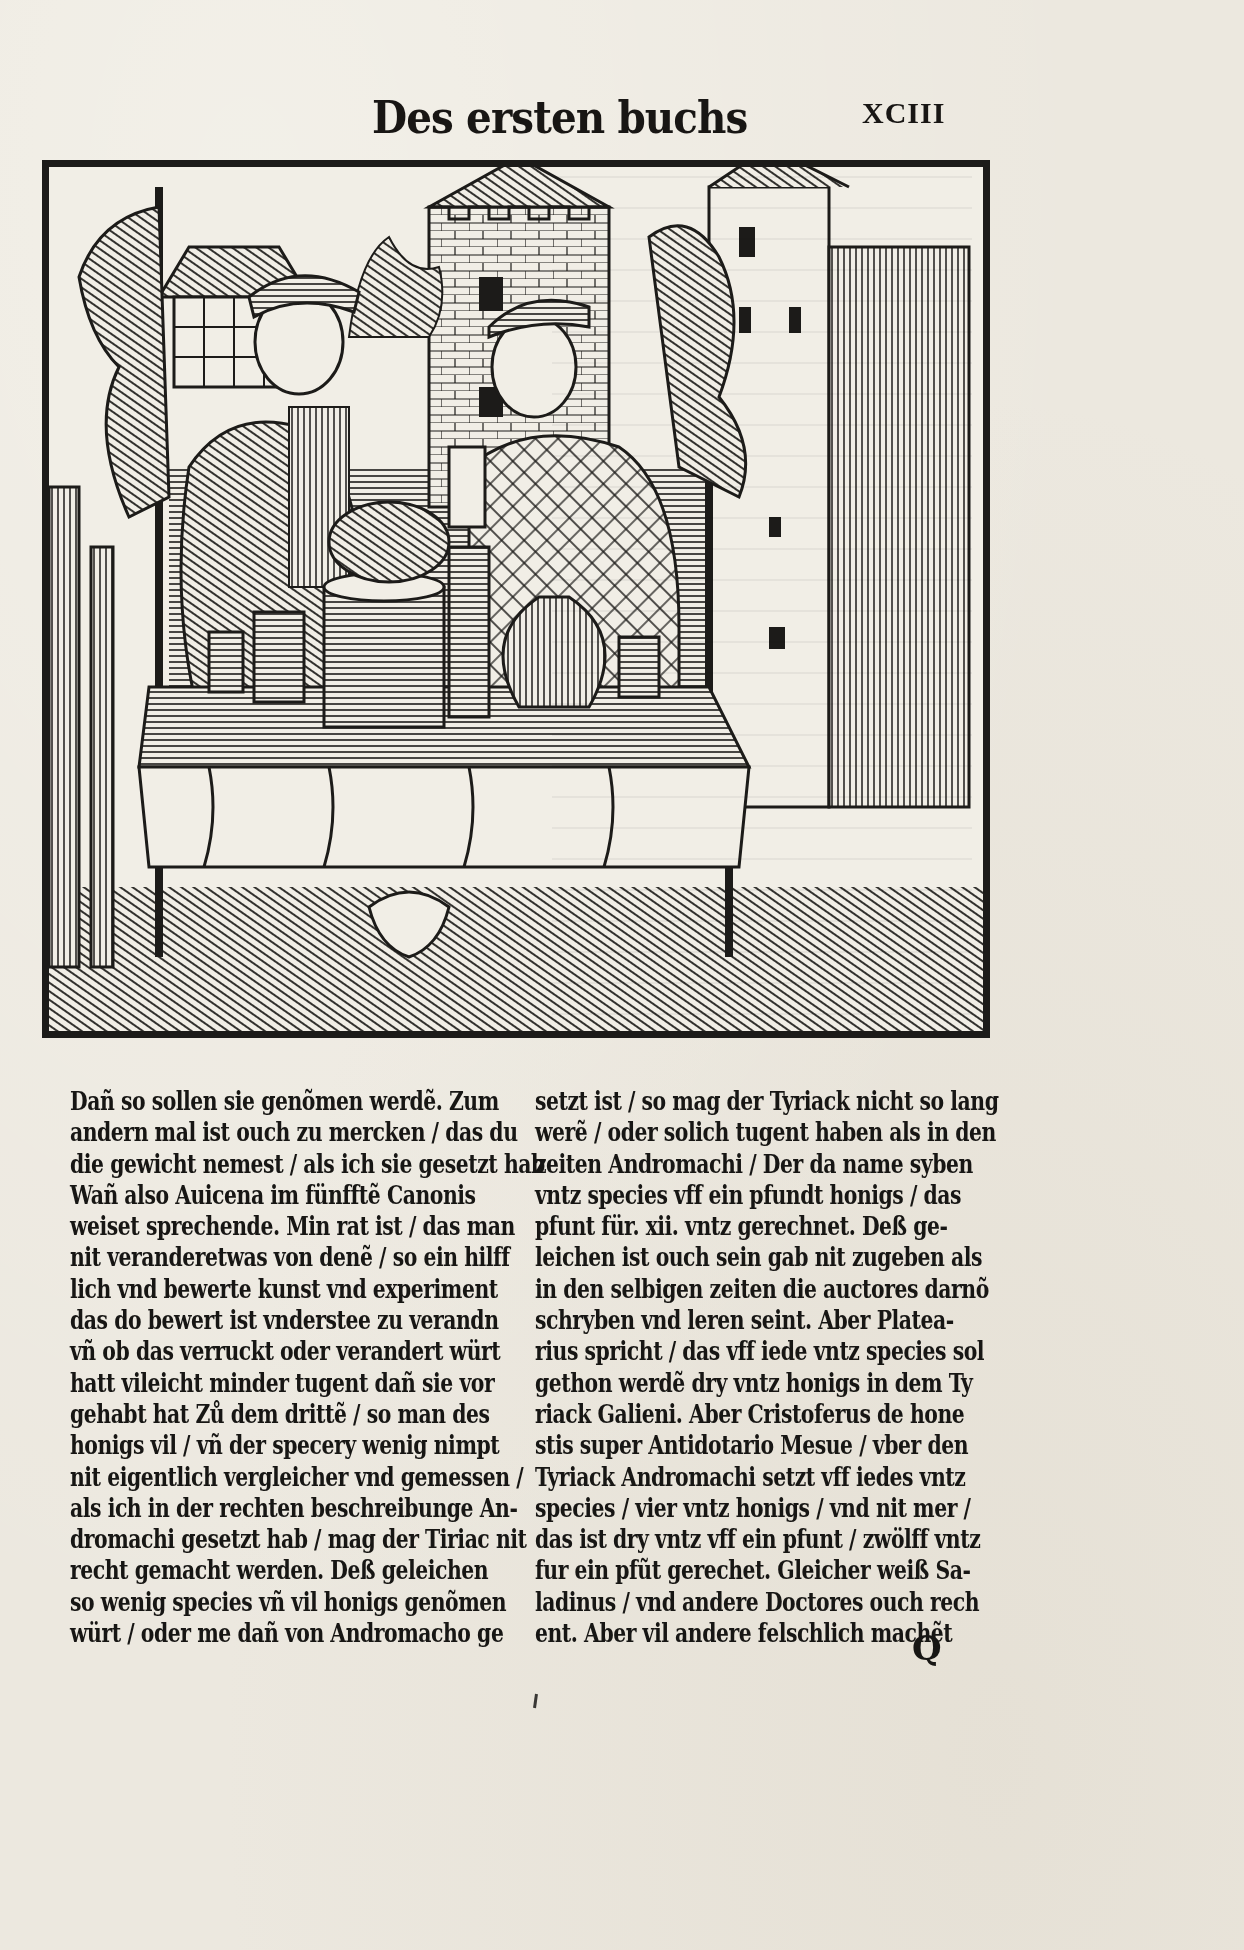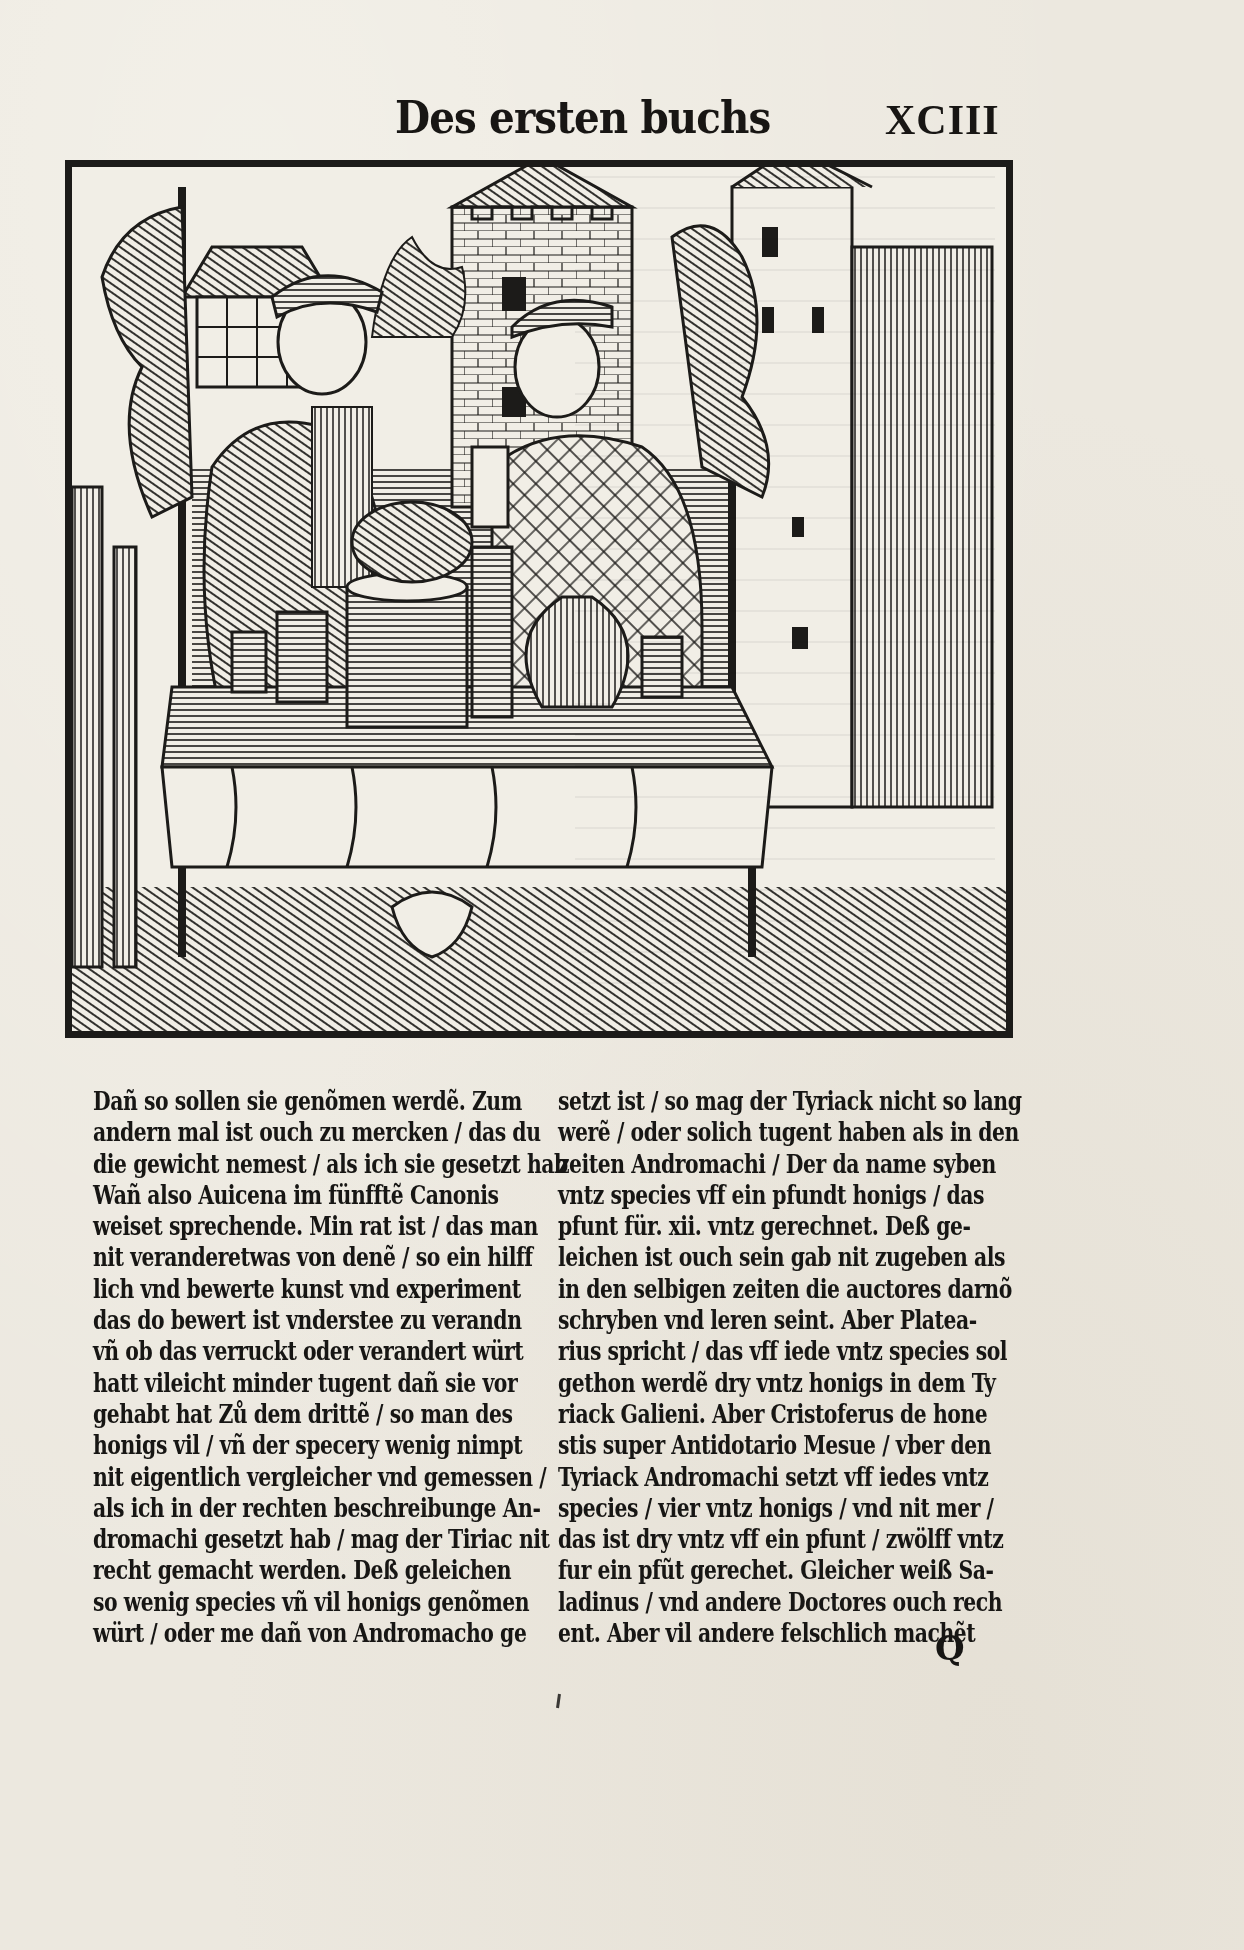--- a/index.html
+++ b/index.html
@@ -5,31 +5,31 @@
   html,body{margin:0;padding:0;}
   body{
     width:1244px;height:1950px;overflow:hidden;position:relative;
     background:#ece8df;
     background-image:
       radial-gradient(ellipse at 20% 10%, rgba(255,255,250,0.35), rgba(0,0,0,0) 60%),
       radial-gradient(ellipse at 80% 90%, rgba(200,190,170,0.18), rgba(0,0,0,0) 55%);
     font-family:"DejaVu Serif", serif;
     color:#1b1a18;
   }
-  .page{position:absolute;inset:0;margin-left:23px;}
+  .page{position:absolute;inset:0;}
   .running-head{
     position:absolute;top:92px;left:372px;
     font-family:"DejaVu Serif", serif;font-weight:bold;
     font-size:44px;letter-spacing:-1px;color:#181614;
     transform:scaleX(0.92);transform-origin:left center;
   }
   .folio{
     position:absolute;top:96px;left:862px;
     font-family:"Liberation Serif", serif;font-weight:bold;
-    font-size:42px;letter-spacing:1px;color:#181614;
+    font-size:30px;letter-spacing:1px;color:#181614;
   }
   .woodcut{
     position:absolute;left:42px;top:160px;width:948px;height:878px;
     box-sizing:border-box;border:7px solid #1c1b19;background:#f1eee6;
     overflow:hidden;
   }
   .woodcut svg{display:block;width:100%;height:100%;}
   .text-columns{
     position:absolute;top:1086px;left:40px;width:960px;
     display:flex;justify-content:flex-end;

